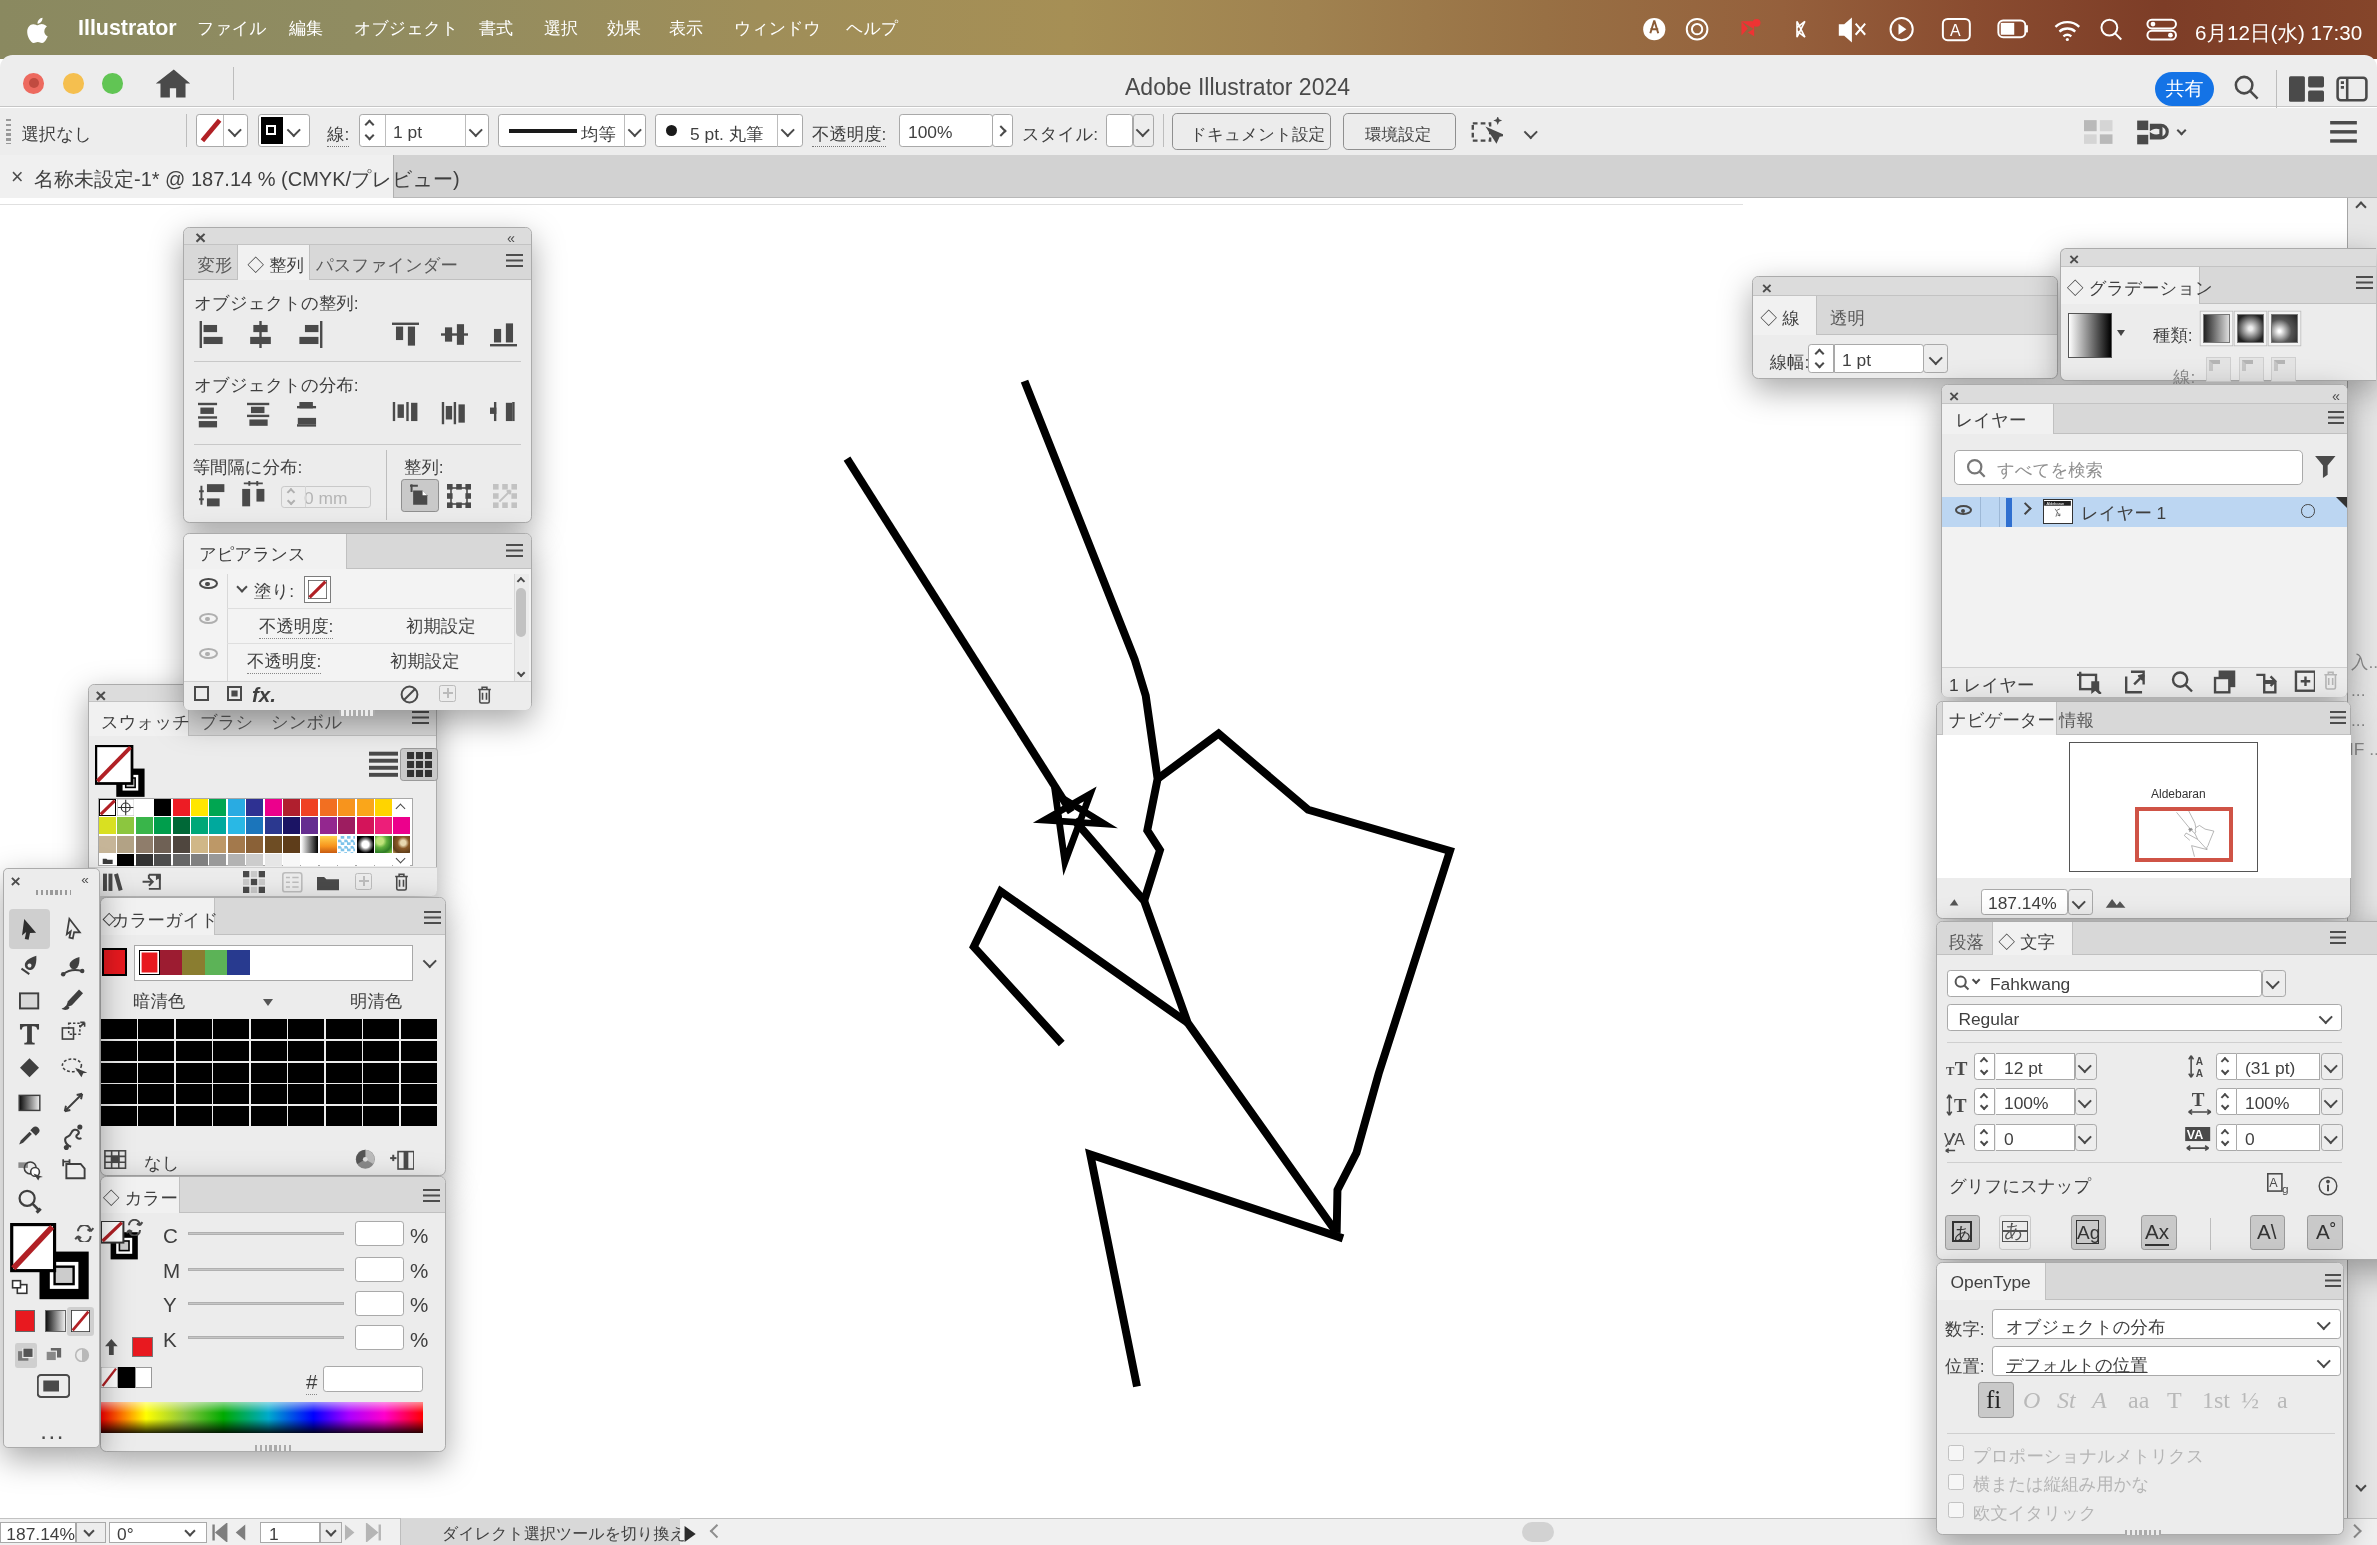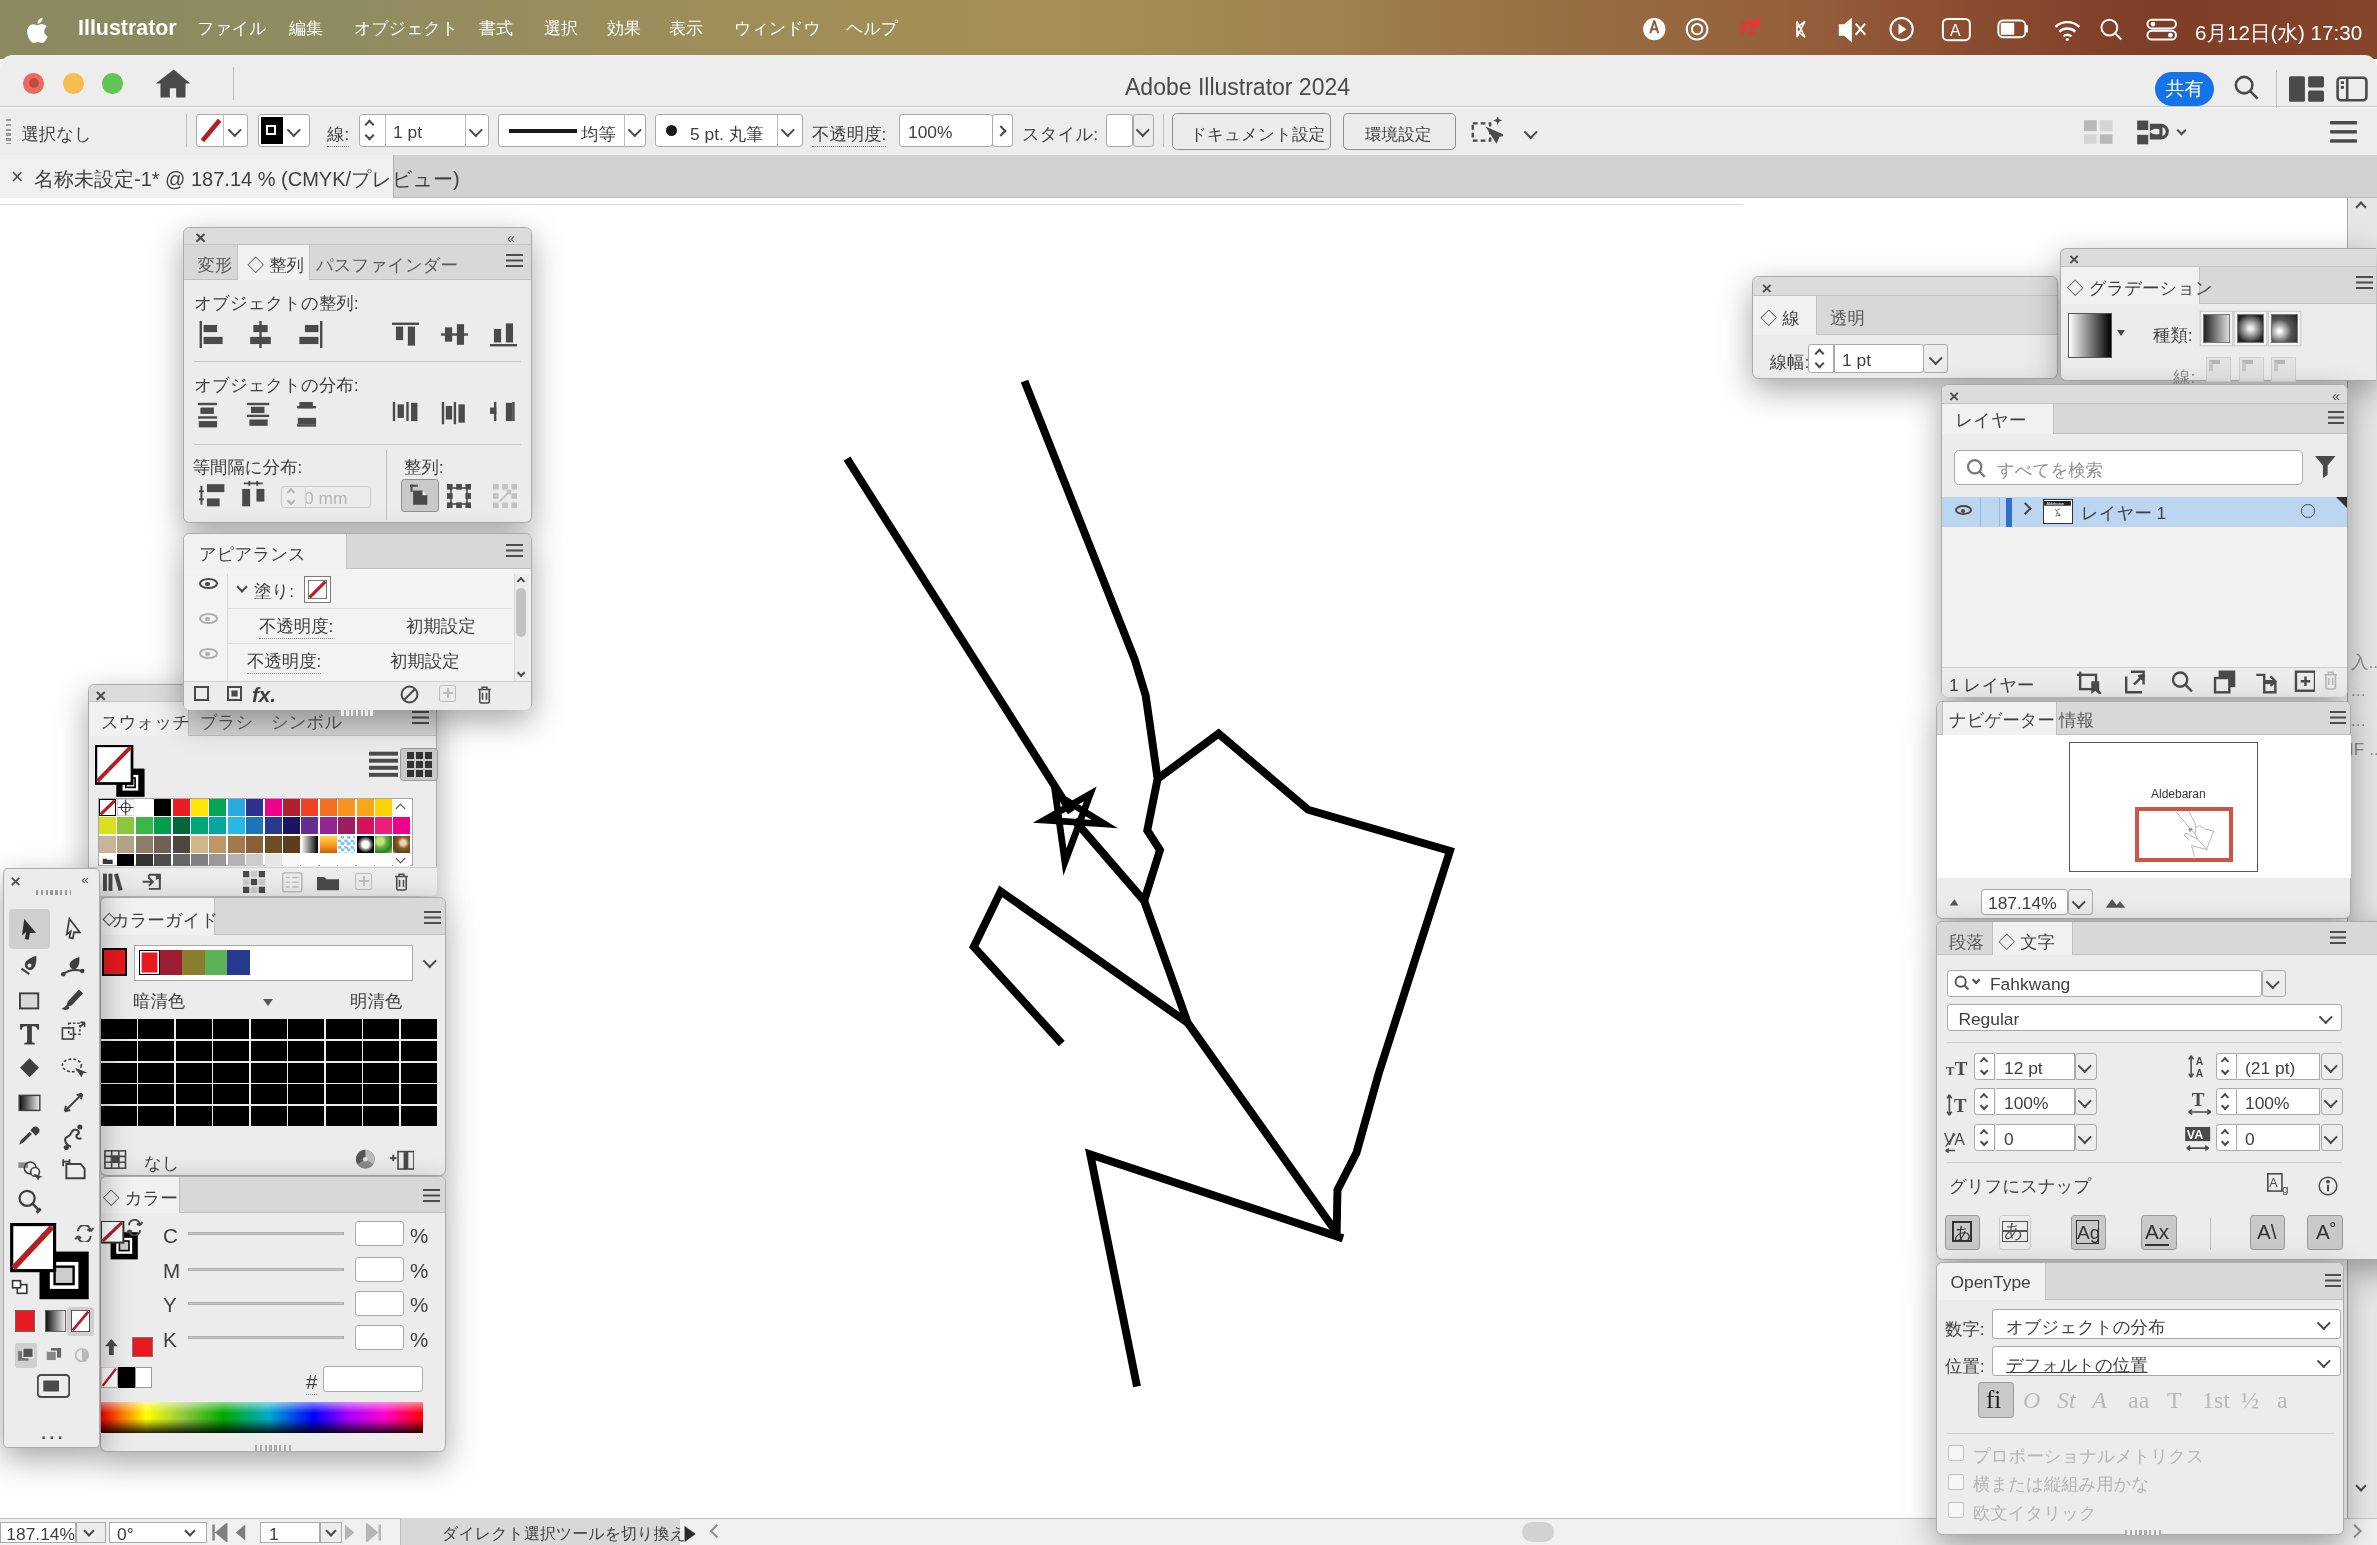--- a/index.html
+++ b/index.html
@@ -956,21 +956,21 @@
     <div class="chev" style="left:143px;top:139px;"></div>
     <svg class="a" style="left:251px;top:132px" width="25" height="25" viewBox="0 0 32 32" fill="#4a4a4a">
       <path d="M4 2 v28 M4 2 l-3 5 M4 2 l3 5 M4 30 l-3-5 M4 30 l3-5" stroke="#4a4a4a" stroke-width="2" fill="none"></path>
       <text x="10" y="14" font-size="13" font-family="Liberation Sans" font-weight="bold">A</text>
       <text x="10" y="30" font-size="13" font-family="Liberation Sans" font-weight="bold">A</text>
     </svg>
     <div class="spin" style="left:279px;top:131px;width:21.4px;height:27px;"></div>
     <div class="chevu" style="left:285px;top:136px;width:6.3px;height:6.3px;"></div>
     <div class="chev" style="left:285px;top:146px;width:6.3px;height:6.3px;"></div>
     <div class="fld" style="left:300px;top:131px;width:83px;height:27px;border-radius:0;border-left:none;"></div>
-    <div class="t" style="left:308px;top:136px;">(21 pt)</div>
+    <div class="t" style="left:308px;top:136px;">(31 pt)</div>
     <div class="fld" style="left:384px;top:131px;width:22px;height:27px;background:#ededed;"></div>
     <div class="chev" style="left:389px;top:139px;"></div>
     <svg class="a" style="left:8.7px;top:172px" width="24" height="22" viewBox="0 0 30 28" fill="#4a4a4a">
       <path d="M4 1 v26 M4 1 l-3 4.5 M4 1 l3 4.5 M4 27 l-3-4.5 M4 27 l3-4.5" stroke="#4a4a4a" stroke-width="2" fill="none"></path>
       <text x="10" y="23" font-size="24" font-family="Liberation Serif" font-weight="bold">T</text>
     </svg>
     <div class="spin" style="left:37px;top:166px;width:21.4px;height:27px;"></div>
     <div class="chevu" style="left:44px;top:172px;width:6.3px;height:6.3px;"></div>
     <div class="chev" style="left:44px;top:181px;width:6.3px;height:6.3px;"></div>
     <div class="fld" style="left:59px;top:166px;width:79px;height:27px;border-radius:0;border-left:none;"></div>

